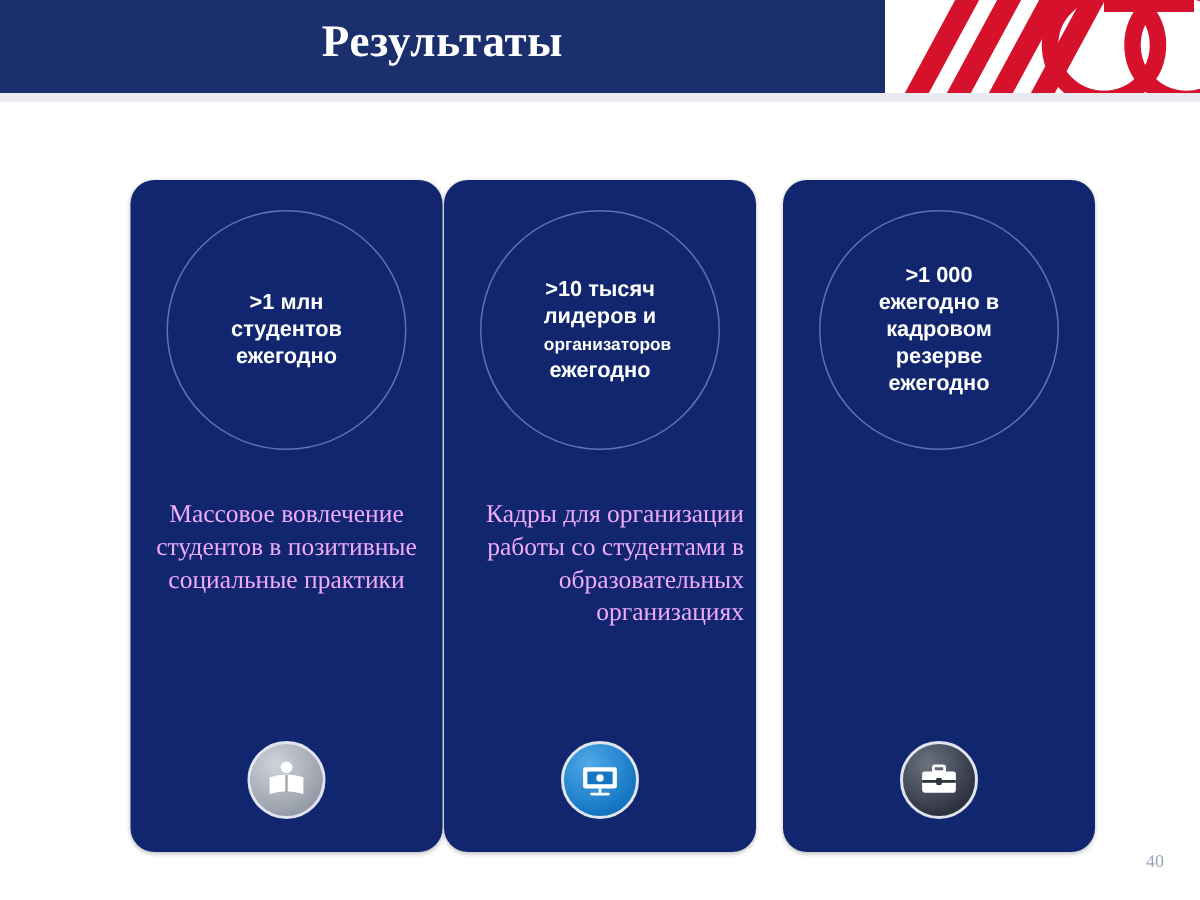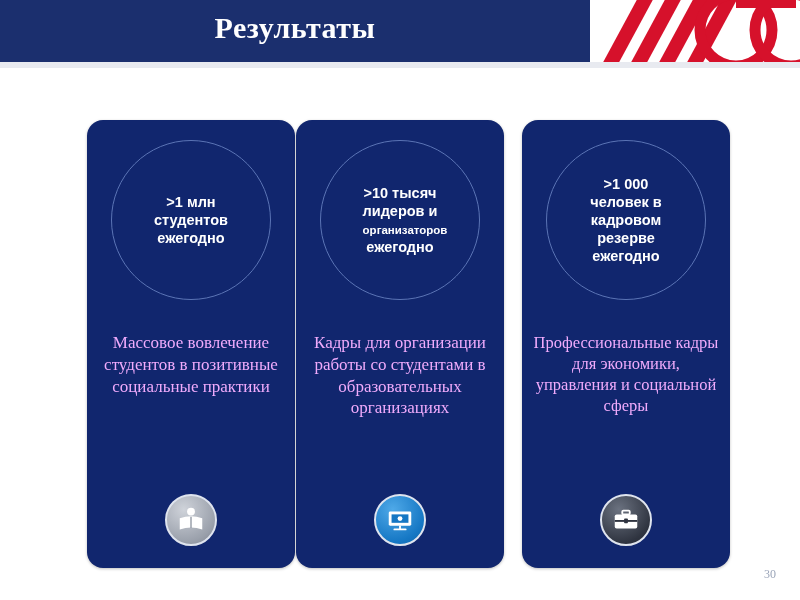--- a/index.html
+++ b/index.html
@@ -117,21 +117,21 @@
     left: 8px;
     top: 212px;
     width: 192px;
     text-align: center;
     color: #f0abfc;
     font-family: "Liberation Serif", serif;
     font-size: 17px;
     line-height: 1.28;
   }
   .card.c0 .card-desc { font-size: 17px; }
-  .card.c1 .card-desc { font-size: 17px; }
+  .card.c1 .card-desc { font-size: 17px; text-align: right; }
   .card.c2 .card-desc { font-size: 16.5px; }
 
   .icon-badge {
     position: absolute;
     bottom: 22px;
     left: 50%;
     transform: translateX(-50%);
     width: 52px;
     height: 52px;
     border-radius: 50%;
@@ -221,31 +221,30 @@
         <rect x="15" y="22" width="2" height="4" fill="#ffffff"></rect>
         <rect x="9" y="25" width="14" height="2" rx="1" fill="#ffffff"></rect>
       </svg>
     </div>
   </div>
 
   <div class="card c2">
     <div class="circle">
       <div class="circle-text">
         <span>&gt;1 000</span><br>
-        <span>человек в</span><br>
+        <span>ежегодно в</span><br>
         <span>кадровом</span><br>
         <span>резерве</span><br>
         <span>ежегодно</span>
       </div>
     </div>
-    <div class="card-desc">Профессиональные кадры для экономики, управления и социальной сферы</div>
     <div class="icon-badge dark">
       <svg width="30" height="30" viewBox="0 0 32 32" xmlns="http://www.w3.org/2000/svg">
         <rect x="12" y="6" width="8" height="4" rx="1.2" fill="none" stroke="#ffffff" stroke-width="2"></rect>
         <rect x="4" y="10" width="24" height="15" rx="2" fill="#ffffff"></rect>
         <rect x="4" y="16" width="24" height="2" fill="#2f3440"></rect>
         <rect x="14" y="14.5" width="4" height="5" rx="0.8" fill="#2f3440"></rect>
       </svg>
     </div>
   </div>
 
-  <div class="slide-number">30</div>
+  <div class="slide-number">40</div>
 </div>
 
 </body></html>

